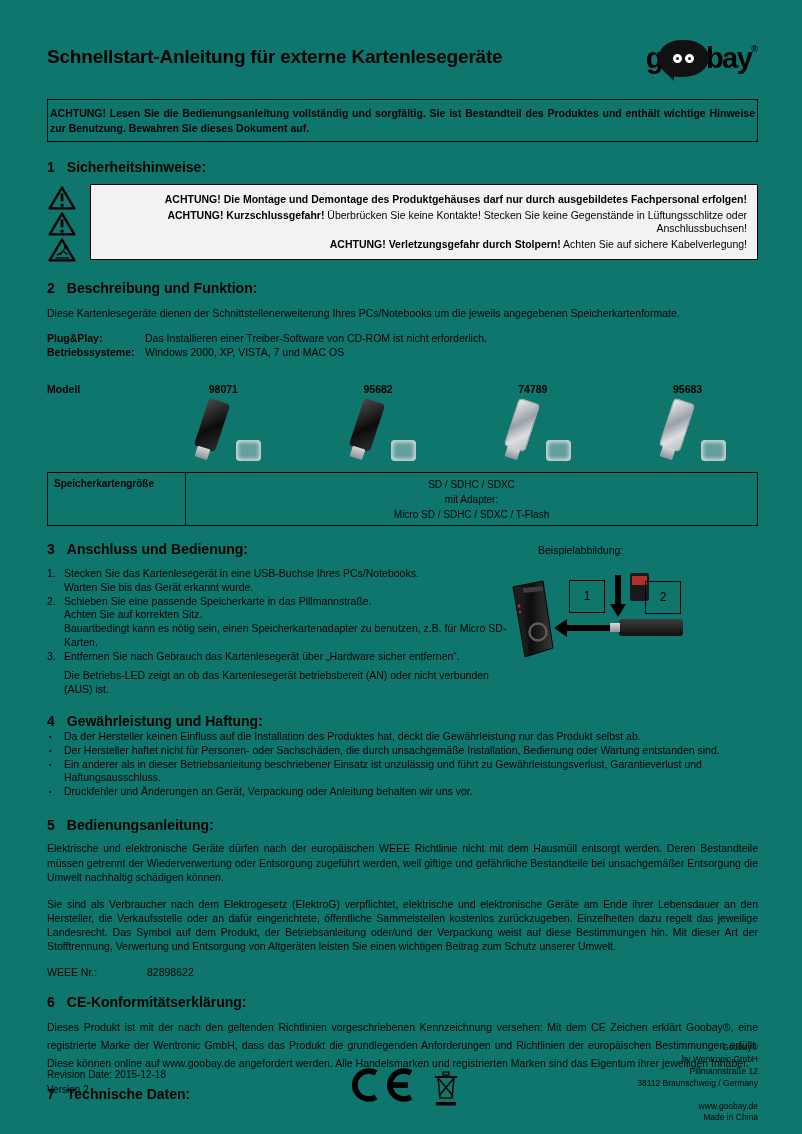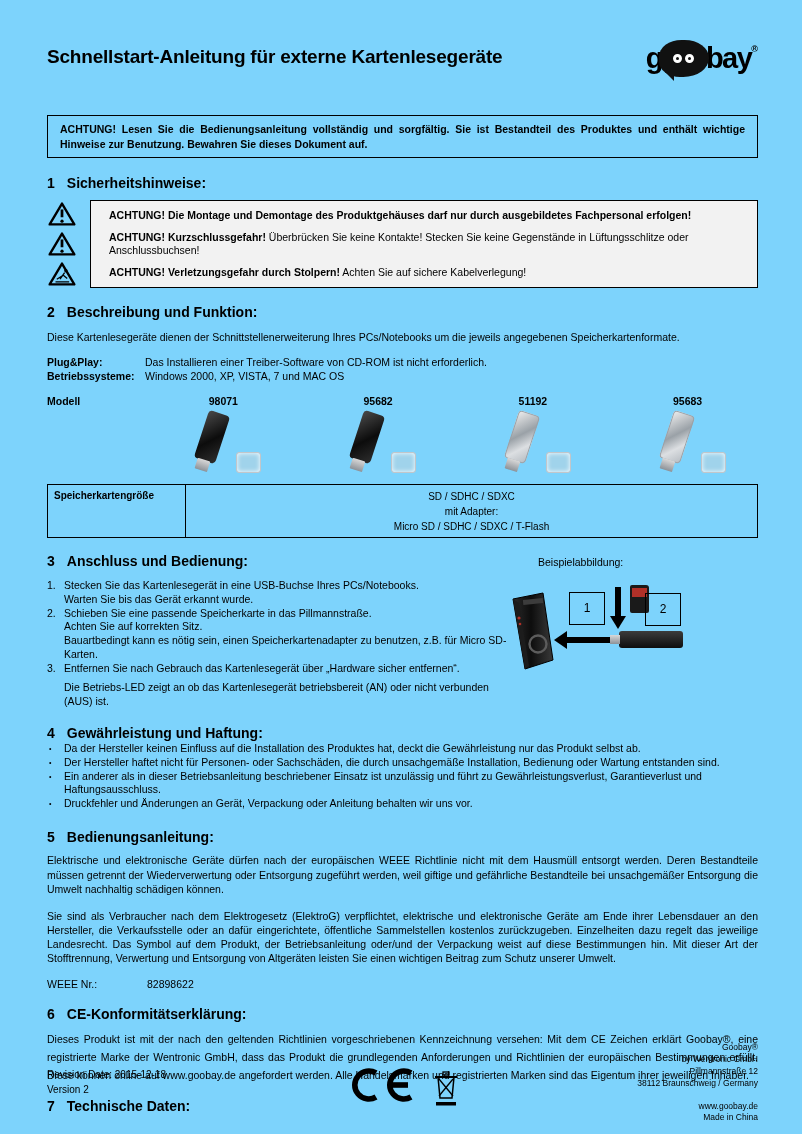--- a/index.html
+++ b/index.html
@@ -1,56 +1,56 @@
 <!DOCTYPE html>
 <html><head>
 <meta charset="utf-8">
 <style>
   * { margin:0; padding:0; box-sizing:border-box; }
   html,body { background:#888; }
   .page {
     position:relative; width:802px; height:1134px; margin:0 auto;
-    background:#7dd3fc; color:#000;
+    background:#0f766e; color:#000;
     font-family:"Liberation Sans", sans-serif;
     overflow:hidden;
   }
   .content { padding:40px 44px 0 47px; }
 
   
   .hdr { display:flex; justify-content:space-between; align-items:flex-start; }
   .title { font-size:19px; font-weight:bold; letter-spacing:-0.2px; padding-top:6px; }
   .logo { display:flex; align-items:center; }
   .logo-txt { font-size:29px; font-weight:bold; letter-spacing:-1.5px; }
   .logo-blob { position:relative; width:50px; height:37px; background:#111;
     border-radius:48% 52% 55% 45%; display:flex; align-items:center; justify-content:center;
     gap:3px; margin:0 -3px; z-index:1; }
   .logo-blob::after { content:""; position:absolute; left:6px; bottom:-4px;
     width:0; height:0; border-left:9px solid transparent; border-top:9px solid #111; }
   .logo-eye { width:9px; height:9px; background:#111; border:3.5px solid #fff; border-radius:50%; }
   .logo-reg { font-size:9px; vertical-align:super; font-weight:bold; position:relative; top:-10px; }
 
   
-  .notice { margin-top:38px; border:1.5px solid #000; padding:6px 12px;
+  .notice { margin-top:22px; border:1.5px solid #000; padding:6px 2px;
     font-size:10.5px; font-weight:bold; line-height:1.4; text-align:justify; }
 
   .sec-h { display:flex; gap:12px; font-size:14px; font-weight:bold; }
   .m-sec1 { margin-top:17px; }
 
   .safety { display:flex; gap:11px; margin-top:9px; }
   .tri-col { display:flex; flex-direction:column; justify-content:space-between; width:32px; padding:1px 0; }
-  .warnbox { flex:1; background:#f2f2f2; border:1.2px solid #000; padding:8px 18px;
-    display:flex; flex-direction:column; justify-content:space-between; height:88px; }
+  .warnbox { flex:1; background:#f2f2f2; border:1.2px solid #000; padding:8px 10px;
+    display:flex; flex-direction:column; justify-content:space-between; height:76px;text-align:right; }
   .warnline { font-size:10.5px; line-height:1.3; }
   .b { font-weight:bold; }
 
   .para { font-size:10.5px; line-height:1.35; }
   .spec-row { display:grid; grid-template-columns:98px 1fr; font-size:10.5px; line-height:1.35; }
 
   
-  .models { display:grid; grid-template-columns:92px repeat(4,1fr); margin-top:12px;gap:14px; }
+  .models { display:grid; grid-template-columns:92px repeat(4,1fr); margin-top:24px;gap:14px; }
   .modell-label { font-size:10.5px; font-weight:bold; }
   .model { text-align:center; }
   .model-num { font-size:10.5px; font-weight:bold; }
   .reader { position:relative; width:104px; height:70px; margin:4px auto 0; }
   .stick { position:absolute; left:30px; top:1px; width:22px; height:50px; border-radius:4px;
     transform:rotate(18deg); background:linear-gradient(135deg,#4a4a4a,#0c0c0c 55%,#2e2e2e); }
   .stick::after { content:""; position:absolute; left:4px; bottom:-10px; width:13px; height:11px;
     background:linear-gradient(#d8d8d8,#8d9298); border-radius:1px; }
   .silver .stick { background:linear-gradient(135deg,#f0f0f0,#9aa1a7 45%,#dcdfe2 70%,#b4bac0);
     box-shadow:inset 0 0 0 1px #9aa1a7; }
@@ -191,21 +191,21 @@
           </div>
       </div>
       <div class="model">
         <div class="model-num">95682</div>
         <div class="reader dark">
             <div class="stick"></div>
             <div class="cap"></div>
           </div>
       </div>
       <div class="model">
-        <div class="model-num">51192</div>
+        <div class="model-num">74789</div>
         <div class="reader silver">
             <div class="stick"></div>
             <div class="cap"></div>
           </div>
       </div>
       <div class="model">
         <div class="model-num">95683</div>
         <div class="reader silver">
             <div class="stick"></div>
             <div class="cap"></div>

